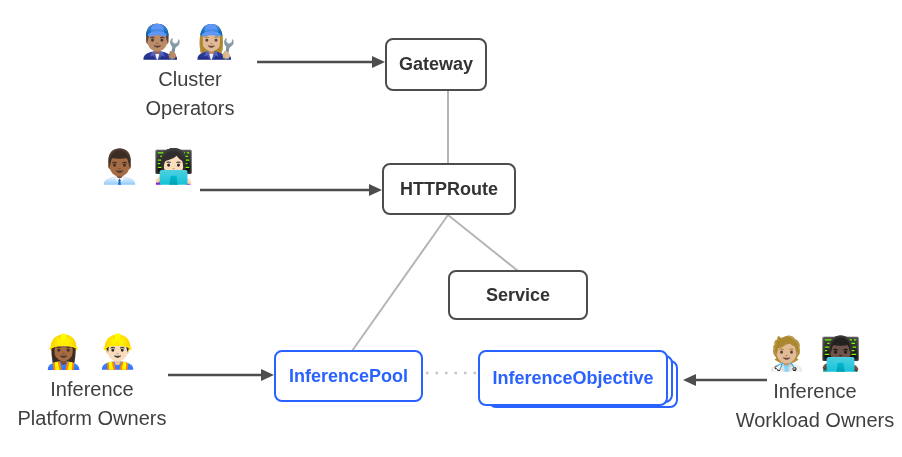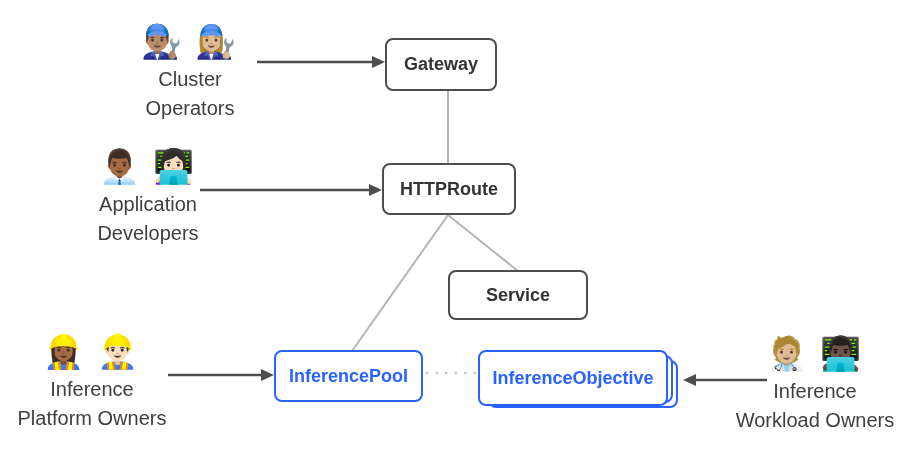--- a/index.html
+++ b/index.html
@@ -77,21 +77,21 @@
     <line class="arrow-line" x1="257" y1="62" x2="373" y2="62"></line>
     <polygon class="arrowhead" points="385,62 372,56 372,68"></polygon>
     <line class="arrow-line" x1="200" y1="190" x2="370" y2="190"></line>
     <polygon class="arrowhead" points="382,190 369,184 369,196"></polygon>
     <line class="arrow-line" x1="168" y1="375" x2="262" y2="375"></line>
     <polygon class="arrowhead" points="274,375 261,369 261,381"></polygon>
     <line class="arrow-line" x1="767" y1="380" x2="695" y2="380"></line>
     <polygon class="arrowhead" points="683,380 696,374 696,386"></polygon>
   </svg>
 
-  <div class="node" style="left:385px;top:38px;width:112px;height:53px;">
+  <div class="node" style="left:385px;top:38px;width:102px;height:53px;">
     <span>Gateway</span>
   </div>
 
   <div class="node" style="left:448px;top:270px;width:140px;height:50px;">
     <span>Service</span>
   </div>
 
   <div class="node" style="left:382px;top:163px;width:134px;height:52px;">
     <span>HTTPRoute</span>
   </div>
@@ -107,22 +107,20 @@
   </div>
 
   <div class="persona" style="left:105px;top:20px;">
     <div class="emojis">👨🏽‍🔧 👩🏼‍🔧</div>
     <div class="plabel">Cluster
 Operators</div>
   </div>
 
   <div class="persona" style="left:63px;top:145px;">
     <div class="emojis">👨🏾‍💼 👩🏻‍💻</div>
-    <div class="plabel">Application
-Developers</div>
   </div>
 
   <div class="persona" style="left:7px;top:330px;">
     <div class="emojis">👷🏾‍♀️ 👷🏻‍♂️</div>
     <div class="plabel">Inference
 Platform Owners</div>
   </div>
 
   <div class="persona" style="left:730px;top:332px;">
     <div class="emojis">🧑🏼‍⚕️ 👨🏿‍💻</div>

